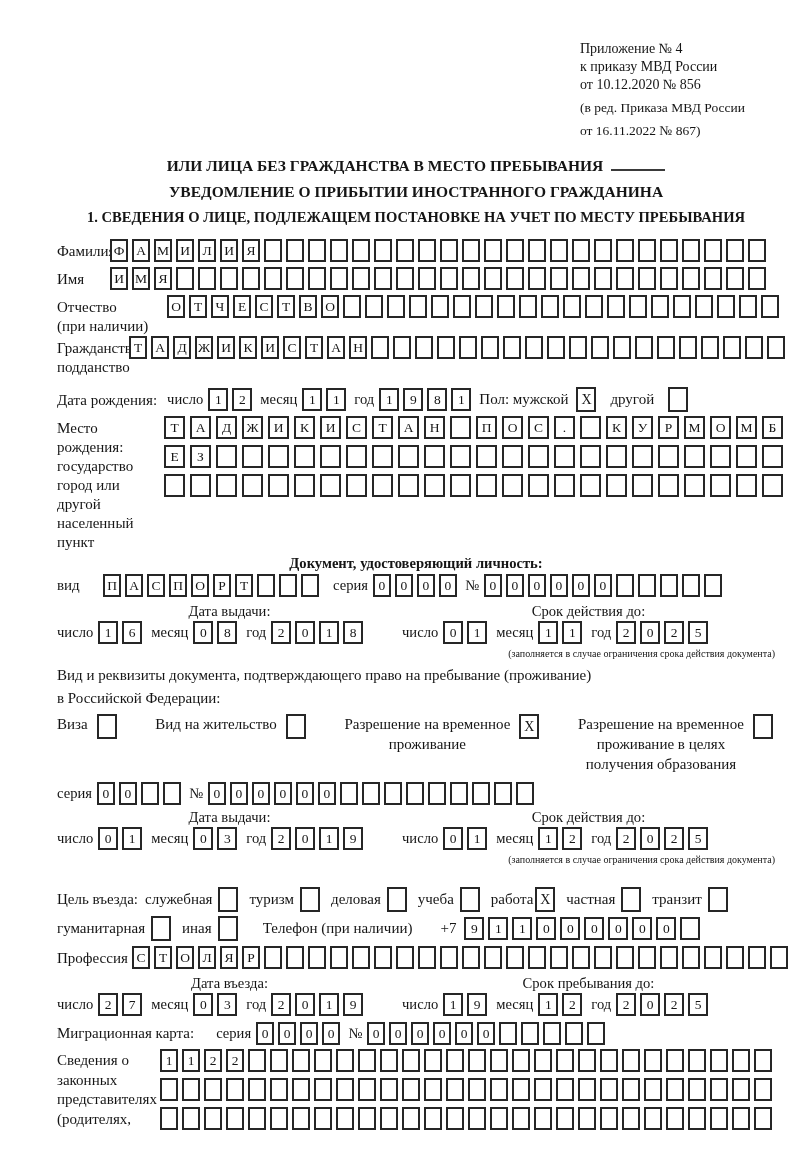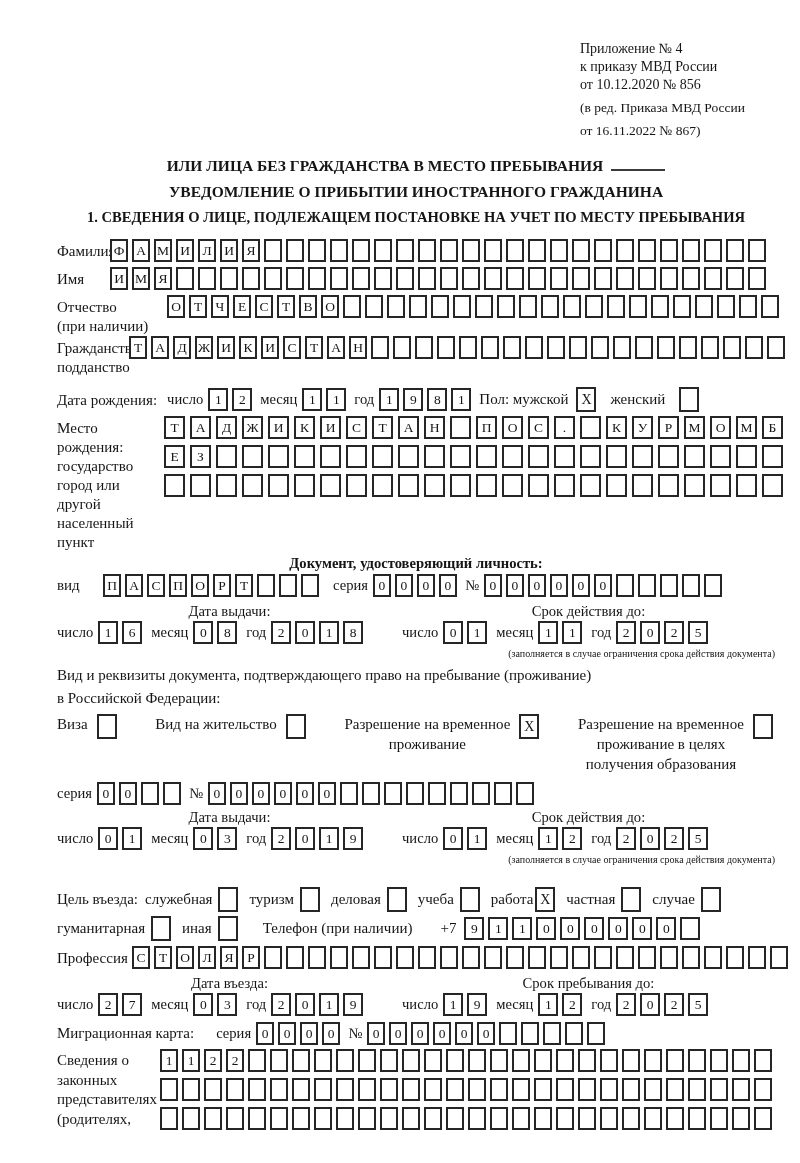--- a/index.html
+++ b/index.html
@@ -232,21 +232,21 @@
         <span class="cell">1</span>
         <span class="cell">9</span>
         <span class="cell">8</span>
         <span class="cell">1</span>
       </span>
     <span class="gap8"></span>
     <span class="lbl2" style="padding-top:0;">Пол: мужской</span>
     <span class="gap8"></span>
     <span class="checkbox">X</span>
     <span class="gap14"></span>
-    <span class="lbl2" style="padding-top:0;">женский</span>
+    <span class="lbl2" style="padding-top:0;">другой</span>
     <span class="gap14"></span>
     <span class="checkbox"></span>
   </div>
 
   <div class="row" style="margin-top:4px;">
     <span class="lbl" style="width:107px;">
       <span>Место рождения:</span><br>
       <span>государство</span><br>
       <span>город или другой</span><br>
       <span>населенный пункт</span>
@@ -550,21 +550,21 @@
       </span>
     <span class="oi" style="gap:2px;">
         <span>работа</span>
         <span class="checkbox">X</span>
       </span>
     <span class="oi">
         <span>частная</span>
         <span class="checkbox"></span>
       </span>
     <span class="oi" style="margin-right:0;">
-        <span>случае</span>
+        <span>транзит</span>
         <span class="checkbox"></span>
       </span>
   </div>
 
   <div class="row purpose indent" style="margin-top:4px;">
     <span class="oi">
         <span>гуманитарная</span>
         <span class="checkbox"></span>
       </span>
     <span class="oi">

